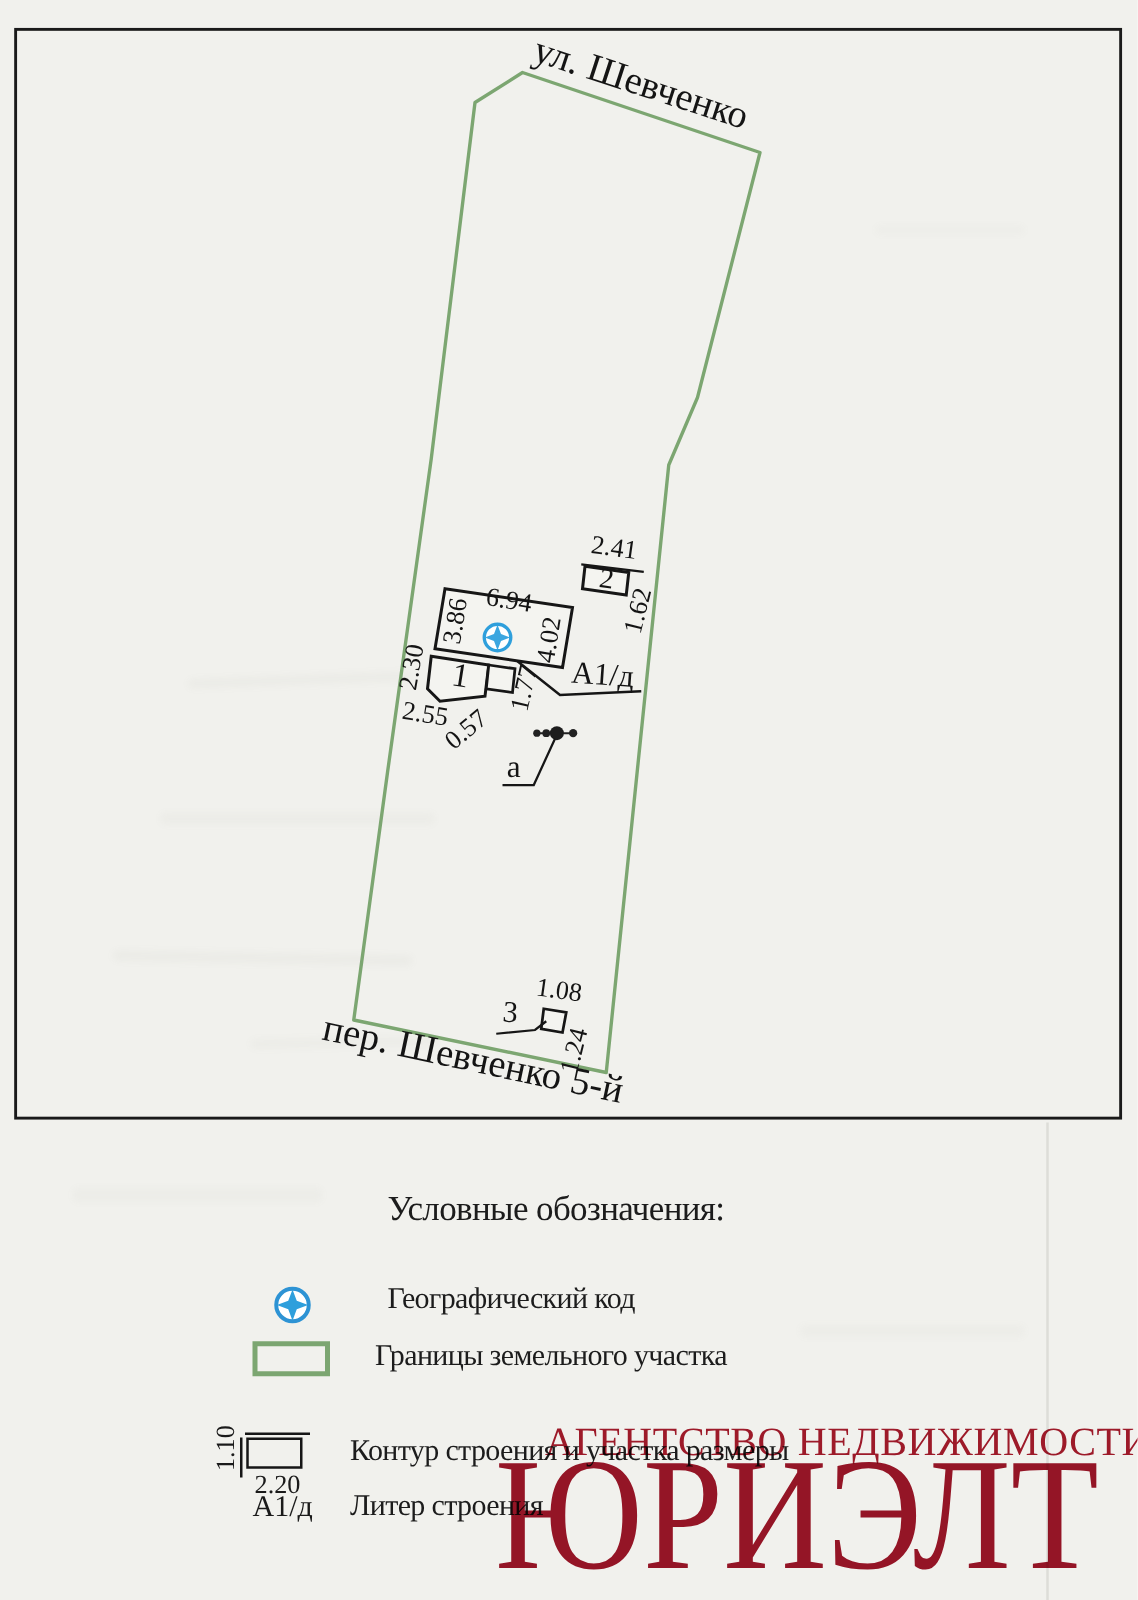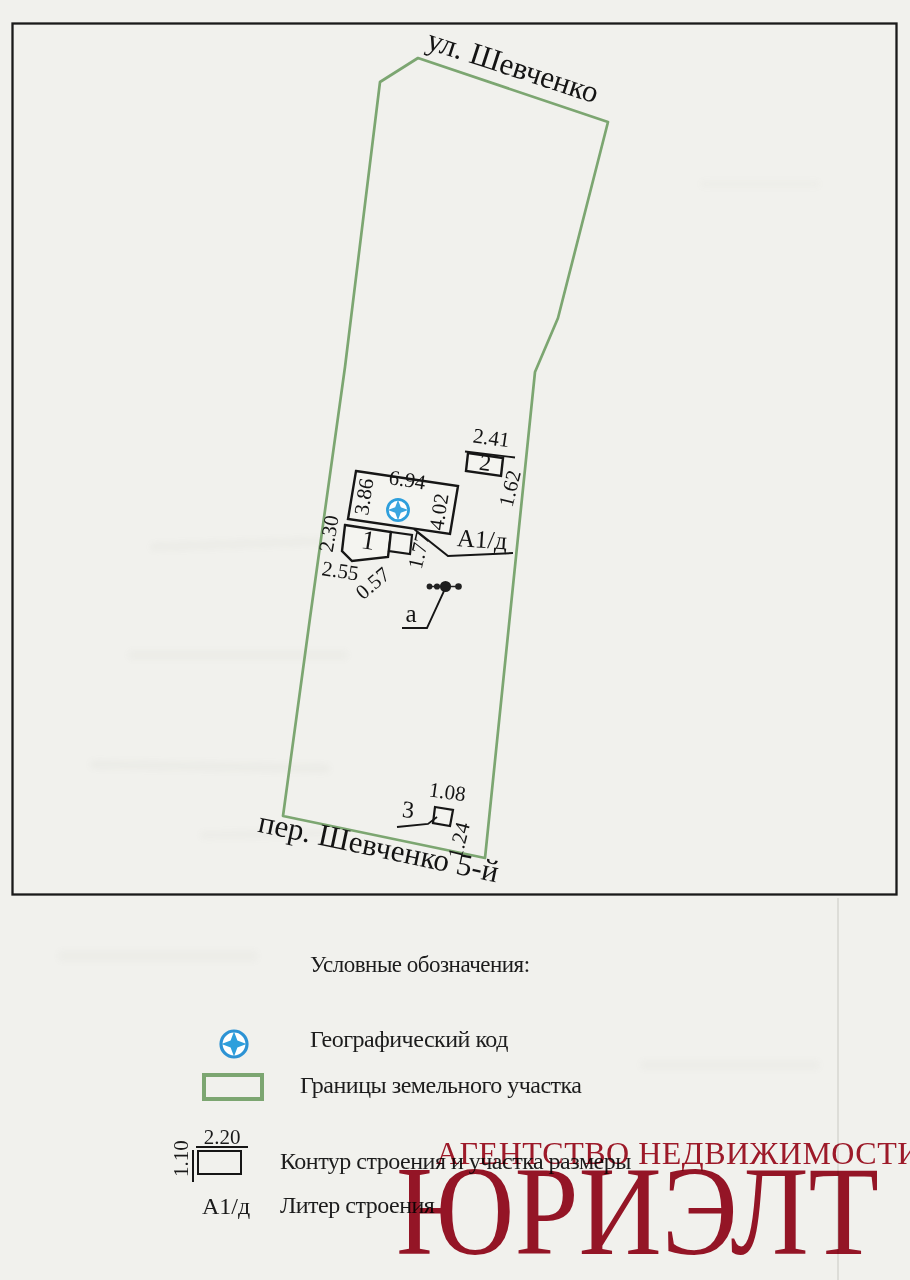--- a/index.html
+++ b/index.html
@@ -9,23 +9,23 @@
     background-color:#f1f1ed;
     font-family:"Liberation Serif","DejaVu Serif",serif;
     color:#1a1a1a;
   }
   .abs{position:absolute;}
   svg text{font-family:"Liberation Serif","DejaVu Serif",serif;fill:#141414;}
   .artifact{position:absolute;background:#8a8d7f;filter:blur(3px);border-radius:4px;z-index:0;}
   .seam{position:absolute;left:837px;top:898px;width:2px;height:382px;background:rgba(120,118,108,0.16);z-index:0;}
   #plan-svg{position:absolute;left:0;top:0;z-index:1;}
   .legend-text{position:absolute;z-index:1;font-size:24px;letter-spacing:-0.5px;color:#1c1c1c;white-space:nowrap;line-height:1.15;}
-  .legend-title{font-size:23px;}
+  .legend-title{font-size:28px;}
   .legend-glyph-green{position:absolute;left:202px;top:1073px;width:54px;height:20px;border:4px solid #7ca671;z-index:1;}
-  .legend-dim-top{position:absolute;left:197px;top:1125px;width:50px;text-align:center;font-size:21px;z-index:1;}
+  .legend-dim-top{position:absolute;left:197px;top:1175px;width:50px;text-align:center;font-size:21px;z-index:1;}
   .legend-dim-underline{position:absolute;left:196px;top:1146px;width:52px;height:2px;background:#161616;z-index:1;}
   .legend-dim-vline{position:absolute;left:192px;top:1150px;width:2px;height:32px;background:#161616;z-index:1;}
   .legend-contour-rect{position:absolute;left:197px;top:1150px;width:41px;height:21px;border:2.5px solid #161616;background:transparent;z-index:1;}
   .legend-dim-left{position:absolute;left:156px;top:1146px;width:50px;text-align:center;font-size:21px;transform:rotate(-90deg);transform-origin:center;z-index:1;}
   .legend-liter{position:absolute;left:202px;top:1193px;font-size:24px;z-index:1;}
   .wm{position:absolute;z-index:3;mix-blend-mode:multiply;white-space:nowrap;line-height:1;}
   .wm1{left:436px;top:1137px;font-size:32px;letter-spacing:0.5px;color:#a61b2c;}
   .wm2{left:396px;top:1147px;font-size:128px;color:#9d1628;transform:scale(0.9,1);transform-origin:left top;font-weight:normal;}
 </style>
 </head>

